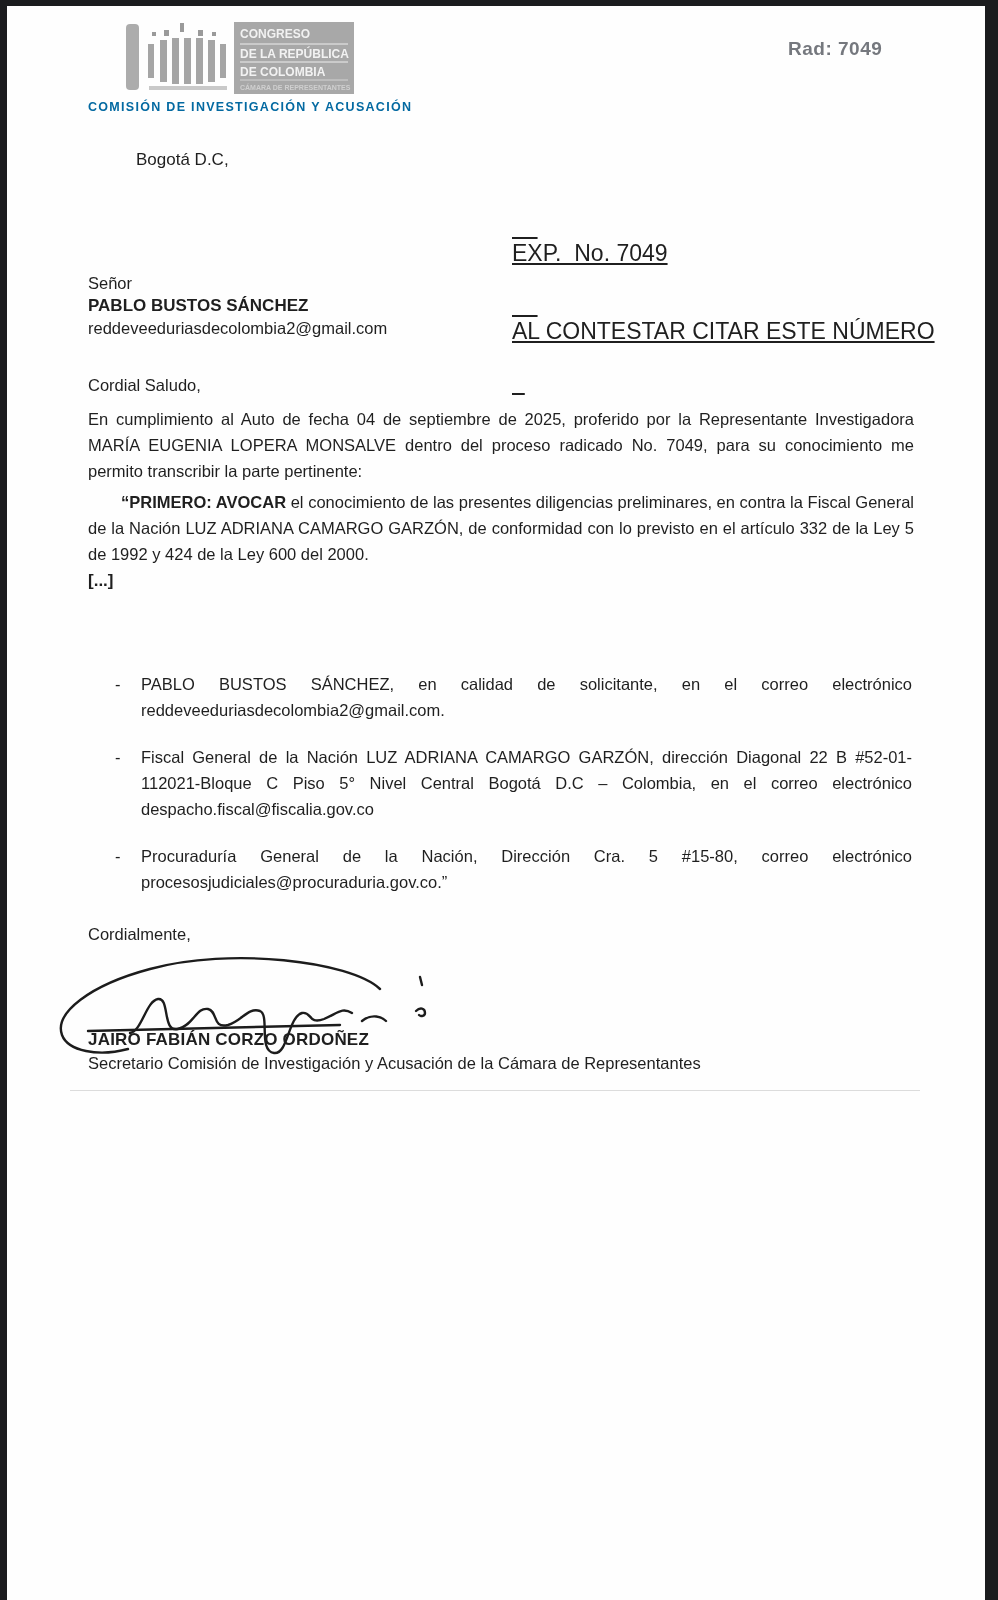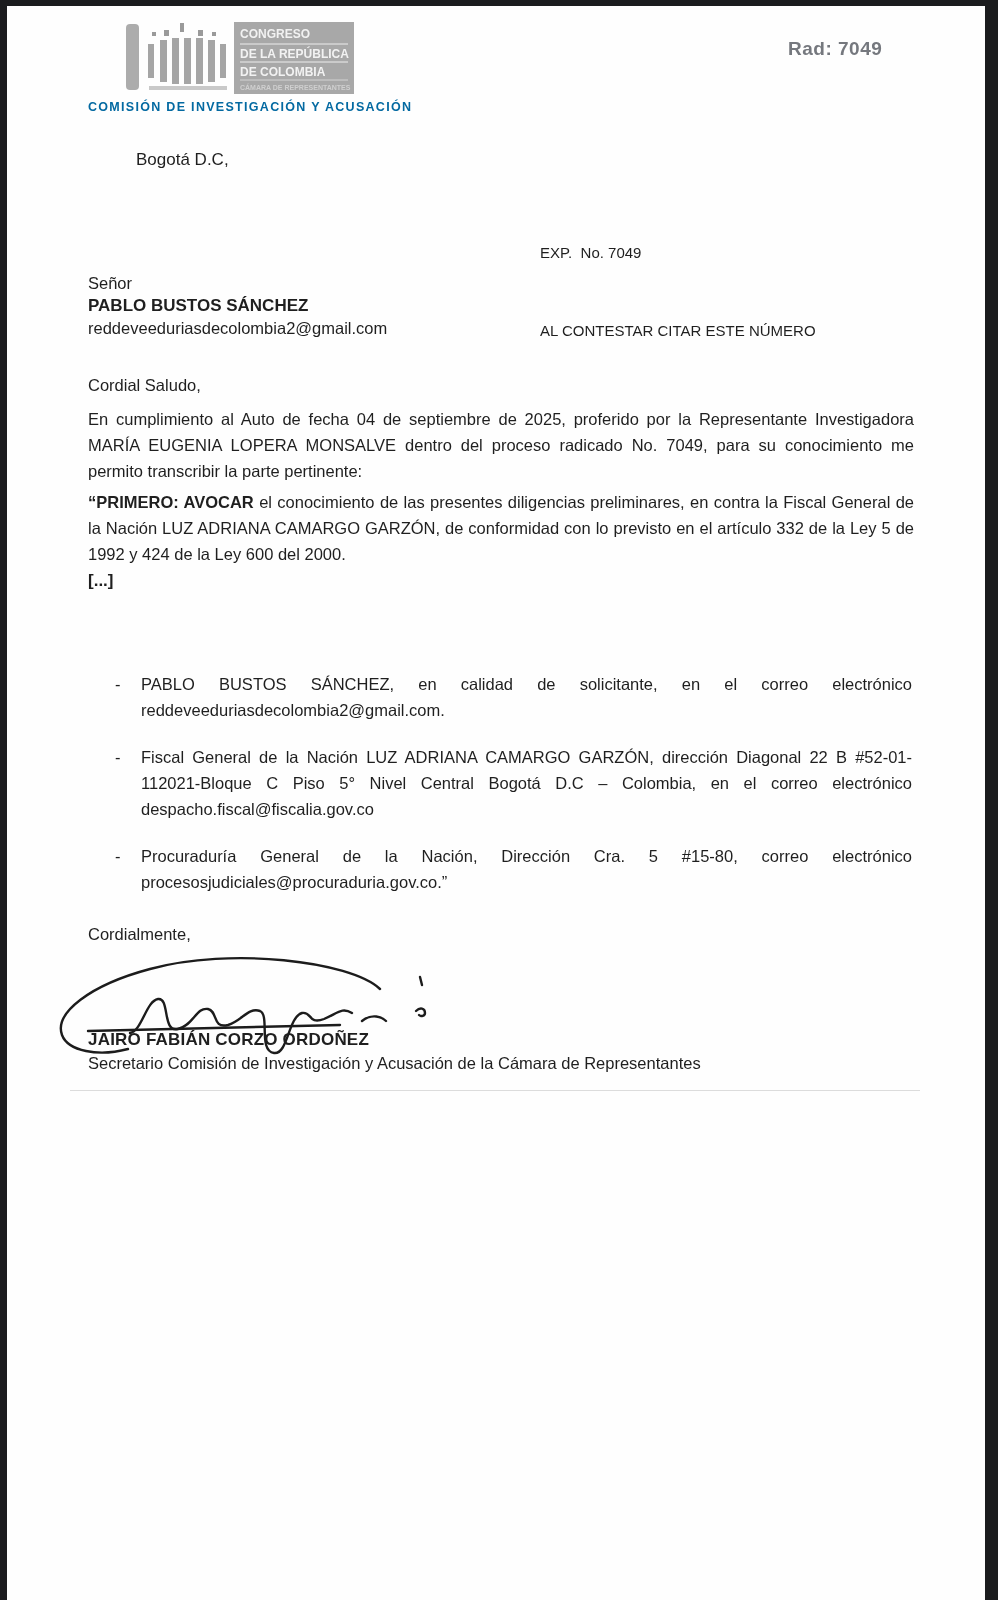--- a/index.html
+++ b/index.html
@@ -14,33 +14,33 @@
   .edge-top{top:0;left:0;width:998px;height:6px;}
   .edge-left{top:0;left:0;width:7px;height:1600px;}
   .edge-right{top:0;right:0;width:13px;height:1600px;}
 
   .abs{position:absolute;}
 
   .rad{left:788px;top:38px;font-size:19px;font-weight:700;color:#75787e;letter-spacing:.5px;}
   .commission{left:88px;top:100px;font-size:12.5px;font-weight:700;color:#0369a1;letter-spacing:1.3px;}
 
   .city{left:88px;top:150px;font-size:17px;margin-left:48px;}
-  .exp{left:540px;top:188px;font-size:15px;line-height:26px;white-space:pre;}
+  .exp{left:512px;top:188px;font-size:23px;line-height:26px;white-space:pre;text-decoration:underline;}
 
   .recipient{left:88px;top:272px;font-size:16.5px;line-height:22.5px;}
   .recipient .name{font-weight:700;font-size:17px;}
 
   .greeting{left:88px;top:376px;font-size:16.5px;}
 
   .para{left:88px;width:826px;font-size:16.5px;line-height:26px;text-align:justify;}
   .p-intro{top:406px;}
   .p-primero{top:489px;}
   .p-ellipsis{top:568px;font-weight:700;font-size:17px;}
   .p-tercero{top:606px;}
-  .b{font-weight:700;}
+  .b{font-weight:700;margin-left:33px;}
 
   .bullet{left:115px;width:797px;display:flex;font-size:16.5px;line-height:26px;}
   .bullet .dash{width:26px;flex:0 0 26px;}
   .bullet .btxt{flex:1;text-align:justify;}
   .bullet-1{top:671px;}
   .bullet-2{top:744px;}
   .bullet-3{top:843px;}
 
   .closing{left:88px;top:925px;font-size:16.5px;}
 

